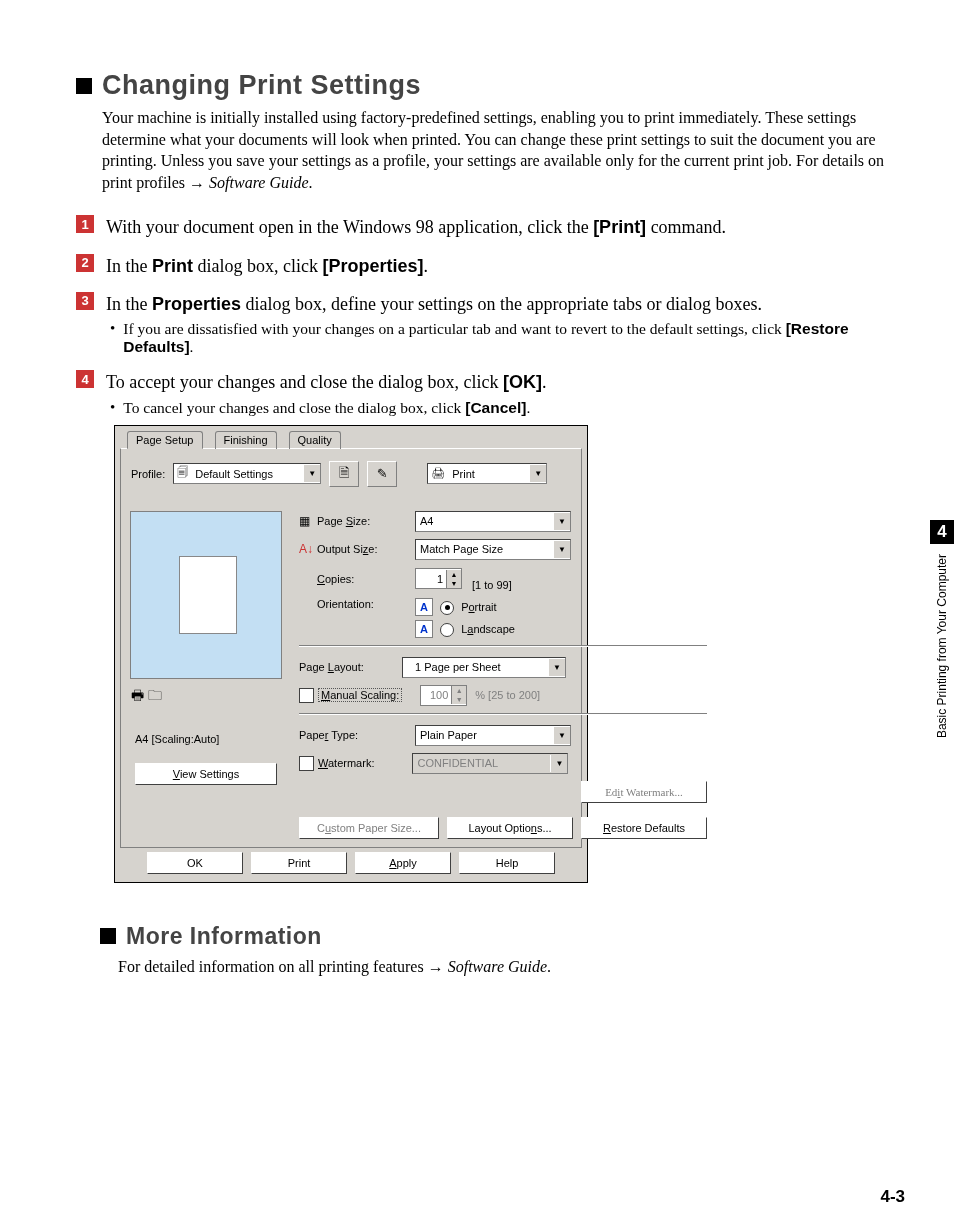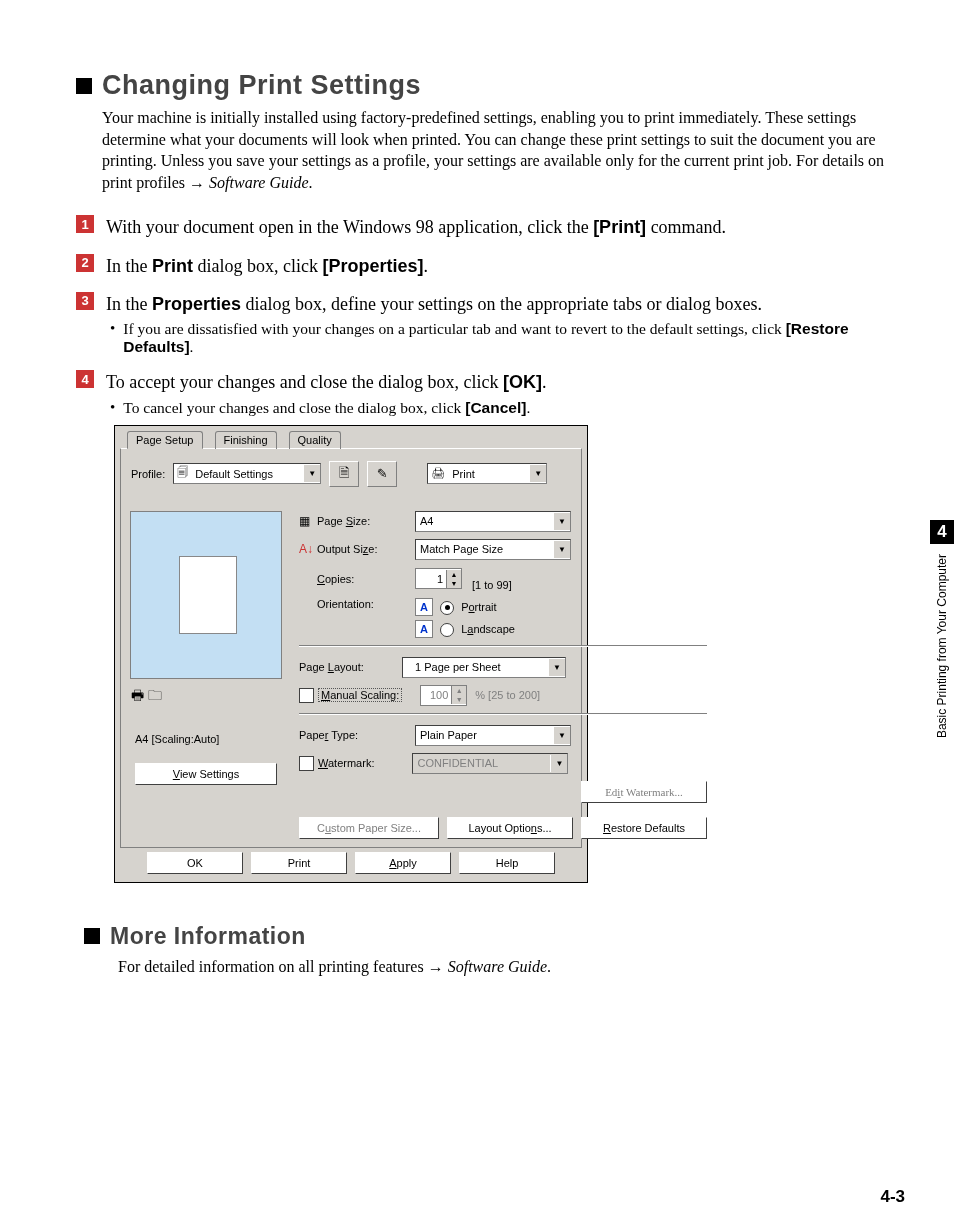--- a/index.html
+++ b/index.html
@@ -357,21 +357,21 @@
       </div>
     </div>
     <div class="bottom-row">
       <span class="btn">OK</span>
       <span class="btn">Print</span>
       <span class="btn"><span class="u">A</span>pply</span>
       <span class="btn">Help</span>
     </div>
   </div>
 
-  <div class="h-row" style="padding-left:8px;">
+  <div class="h-row" style="margin-left:16px;padding-left:8px;">
     <span class="sq-bullet"></span>
     <span class="heading" style="font-size:23px;">More Information</span>
   </div>
   <div class="intro" style="margin-left:42px;">
     <span>For detailed information on all printing features → </span><span class="italic">Software Guide</span><span>.</span>
   </div>
 
 </div>
 
 <div class="side-tab">

